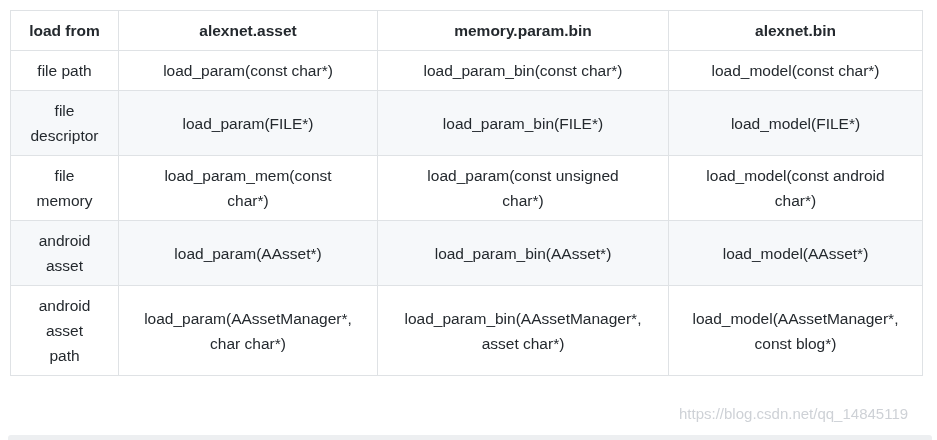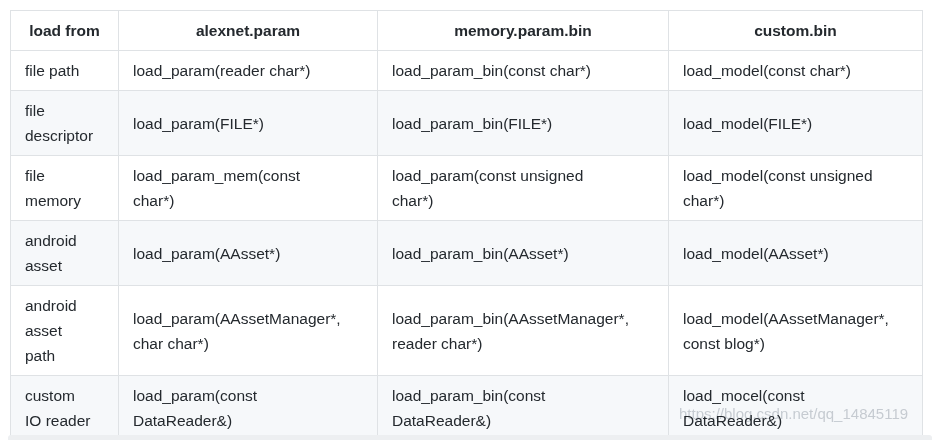--- a/index.html
+++ b/index.html
@@ -31,21 +31,21 @@
     vertical-align: middle;
     white-space: pre-line;
     overflow: hidden;
   }
   .api-table th {
     font-weight: bold;
     text-align: center;
     background: #ffffff;
   }
   .api-table td {
-    text-align: left;
+    text-align: center;
     background: transparent;
   }
   .api-table tbody tr:nth-child(even) {
     background: #f6f8fa;
   }
   .api-table tbody tr:nth-child(odd) {
     background: #ffffff;
   }
   .watermark {
     position: absolute;
@@ -76,74 +76,64 @@
 <table class="api-table">
   <colgroup>
     <col style="width:108px">
     <col style="width:259px">
     <col style="width:291px">
     <col style="width:254px">
   </colgroup>
   <thead>
     <tr>
       <th>load from</th>
-      <th>alexnet.param</th>
+      <th>alexnet.asset</th>
       <th>memory.param.bin</th>
-      <th>custom.bin</th>
+      <th>alexnet.bin</th>
     </tr>
   </thead>
   <tbody>
     <tr>
       <td>file path</td>
-      <td>load_param(reader char*)</td>
+      <td>load_param(const char*)</td>
       <td>load_param_bin(const char*)</td>
       <td>load_model(const char*)</td>
     </tr>
     <tr>
       <td>file
 descriptor</td>
       <td>load_param(FILE*)</td>
       <td>load_param_bin(FILE*)</td>
       <td>load_model(FILE*)</td>
     </tr>
     <tr>
       <td>file
 memory</td>
       <td>load_param_mem(const
 char*)</td>
       <td>load_param(const unsigned
 char*)</td>
-      <td>load_model(const unsigned
+      <td>load_model(const android
 char*)</td>
     </tr>
     <tr>
       <td>android
 asset</td>
       <td>load_param(AAsset*)</td>
       <td>load_param_bin(AAsset*)</td>
       <td>load_model(AAsset*)</td>
     </tr>
     <tr>
       <td>android
 asset
 path</td>
       <td>load_param(AAssetManager*,
 char char*)</td>
       <td>load_param_bin(AAssetManager*,
-reader char*)</td>
+asset char*)</td>
       <td>load_model(AAssetManager*,
 const blog*)</td>
-    </tr>
-    <tr>
-      <td>custom
-IO reader</td>
-      <td>load_param(const
-DataReader&amp;)</td>
-      <td>load_param_bin(const
-DataReader&amp;)</td>
-      <td>load_mocel(const
-DataReader&amp;)</td>
     </tr>
   </tbody>
 </table>
 
 <div class="watermark">https://blog.csdn.net/qq_14845119</div>
 <div class="bottom-strip"></div>
 
 </body></html>

